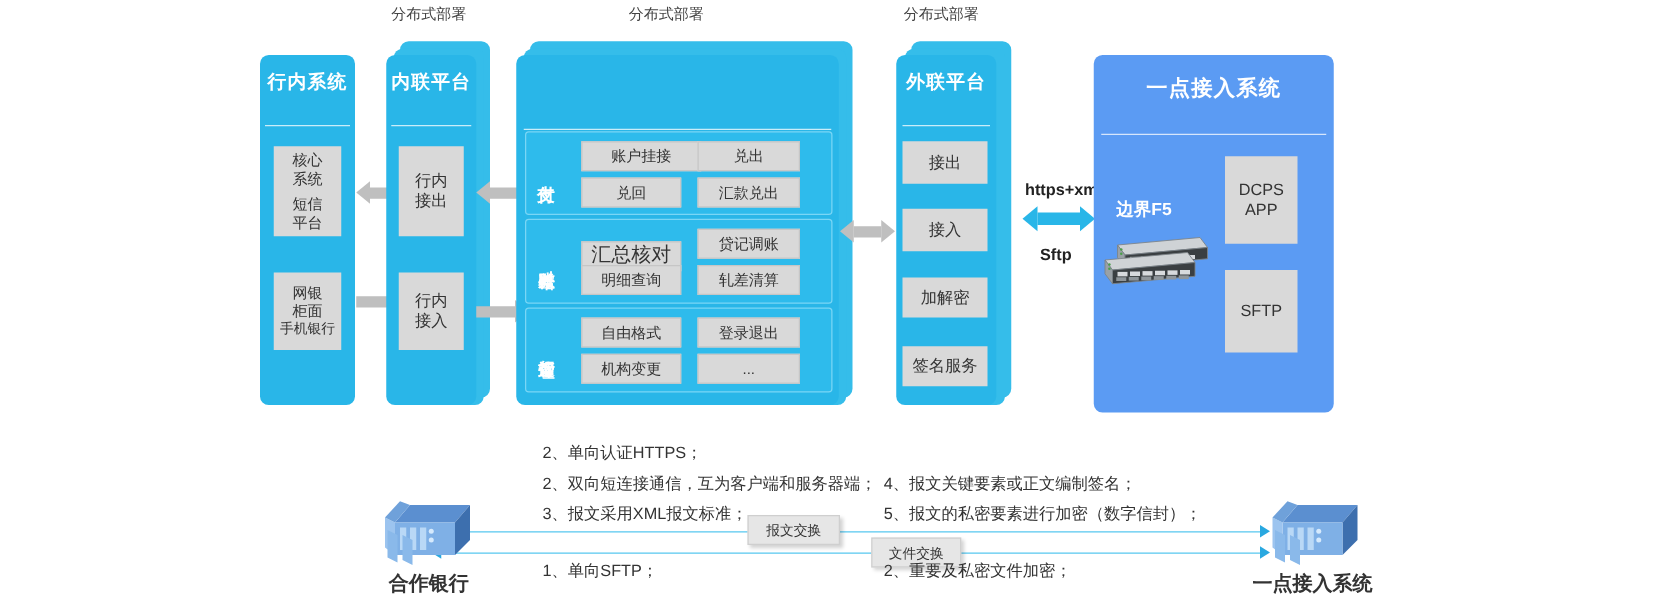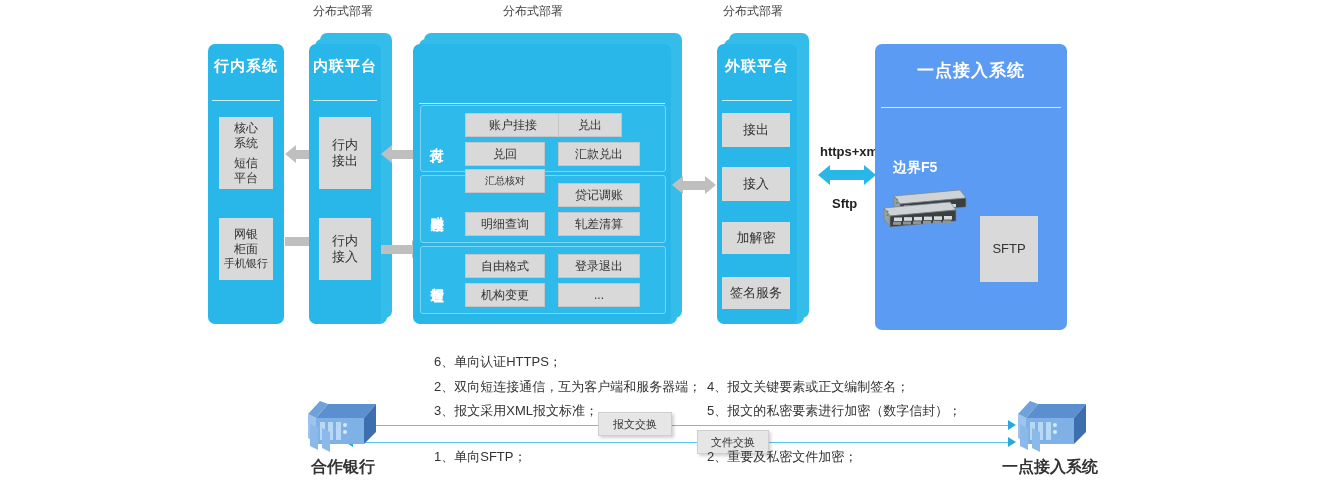--- a/index.html
+++ b/index.html
@@ -135,27 +135,27 @@
 
   <div class="card ghost" style="left:424px;top:33px;width:258px;height:285px;"></div>
   <div class="card ghost" style="left:419px;top:39px;width:258px;height:285px;"></div>
   <div class="card" style="left:413px;top:44px;width:258px;height:280px;">
     <div class="divider" style="left:6px;top:59px;width:246px;"></div>
   </div>
 
   <div class="card" style="left:420px;top:105px;width:244px;height:65px;background:#2ebbec;border-radius:3px;border:1px solid #7ad6f5;"></div>
   <div class="vlabel" style="left:426px;top:105px;width:22px;height:65px;font-size:14px;">支付</div>
   <div class="tile bordered" style="left:465px;top:113px;width:96px;height:24px;font-size:12px;">账户挂接</div>
-  <div class="tile bordered" style="left:558px;top:113px;width:64px;height:24px;font-size:12px;">兑出</div>
+  <div class="tile bordered" style="left:558px;top:113px;width:82px;height:24px;font-size:12px;">兑出</div>
   <div class="tile bordered" style="left:465px;top:142px;width:80px;height:24px;font-size:12px;">兑回</div>
   <div class="tile bordered" style="left:558px;top:142px;width:82px;height:24px;font-size:12px;">汇款兑出</div>
 
   <div class="card" style="left:420px;top:175px;width:244px;height:66px;background:#2ebbec;border-radius:3px;border:1px solid #7ad6f5;"></div>
   <div class="vlabel" style="left:426px;top:175px;width:22px;height:66px;font-size:13px;">对账差错</div>
-  <div class="tile bordered" style="left:465px;top:169px;width:80px;height:24px;font-size:10px;">汇总核对</div>
+  <div class="tile bordered" style="left:465px;top:193px;width:80px;height:24px;font-size:16px;">汇总核对</div>
   <div class="tile bordered" style="left:558px;top:183px;width:82px;height:24px;font-size:12px;">贷记调账</div>
   <div class="tile bordered" style="left:465px;top:212px;width:80px;height:24px;font-size:12px;">明细查询</div>
   <div class="tile bordered" style="left:558px;top:212px;width:82px;height:24px;font-size:12px;">轧差清算</div>
 
   <div class="card" style="left:420px;top:246px;width:244px;height:66px;background:#2ebbec;border-radius:3px;border:1px solid #7ad6f5;"></div>
   <div class="vlabel" style="left:426px;top:246px;width:22px;height:66px;font-size:13px;">运行管理</div>
   <div class="tile bordered" style="left:465px;top:254px;width:80px;height:24px;font-size:12px;">自由格式</div>
   <div class="tile bordered" style="left:558px;top:254px;width:82px;height:24px;font-size:12px;">登录退出</div>
   <div class="tile bordered" style="left:465px;top:283px;width:80px;height:24px;font-size:12px;">机构变更</div>
   <div class="tile bordered" style="left:558px;top:283px;width:82px;height:24px;font-size:12px;">...</div>
@@ -223,23 +223,27 @@
         <rect x="53" y="34.6" width="8" height="3"></rect>
           <rect x="63" y="34.3" width="8" height="3"></rect>
       </g>
       <circle cx="7.5" cy="25.5" r="1" fill="#4a9e4a"></circle>
         <circle cx="7.5" cy="29" r="1" fill="#4a9e4a"></circle>
       <circle cx="17" cy="13.5" r="1" fill="#4a9e4a"></circle>
         <circle cx="17" cy="17" r="1" fill="#4a9e4a"></circle>
     </g>
   </svg>
 
+  <div class="tile" style="left:980px;top:125px;width:58px;height:70px;font-size:13px;flex-direction:column;">
+    <span>DCPS</span>
+    <span>APP</span>
+  </div>
   <div class="tile" style="left:980px;top:216px;width:58px;height:66px;font-size:13px;">SFTP</div>
 
-  <div class="note" style="left:434px;top:353px;">6、单向认证HTTPS；</div>
+  <div class="note" style="left:434px;top:353px;">2、单向认证HTTPS；</div>
   <div class="note" style="left:434px;top:378px;">2、双向短连接通信，互为客户端和服务器端；</div>
   <div class="note" style="left:434px;top:402px;">3、报文采用XML报文标准；</div>
   <div class="note" style="left:707px;top:378px;">4、报文关键要素或正文编制签名；</div>
   <div class="note" style="left:707px;top:402px;">5、报文的私密要素进行加密（数字信封）；</div>
 
   <div class="fline" style="left:352px;top:425px;width:656px;"></div>
   <div class="fhd l" style="left:345px;top:420px;"></div>
   <div class="fhd r" style="left:1008px;top:420px;"></div>
   <div class="chip sh" style="left:598px;top:412px;width:72px;height:22px;">报文交换</div>
 

